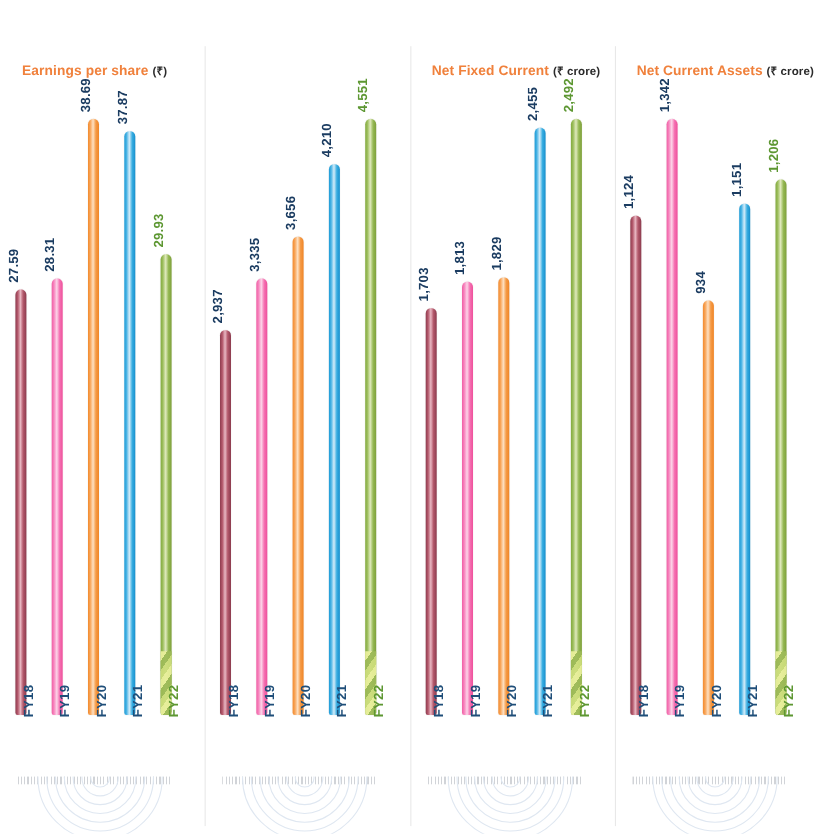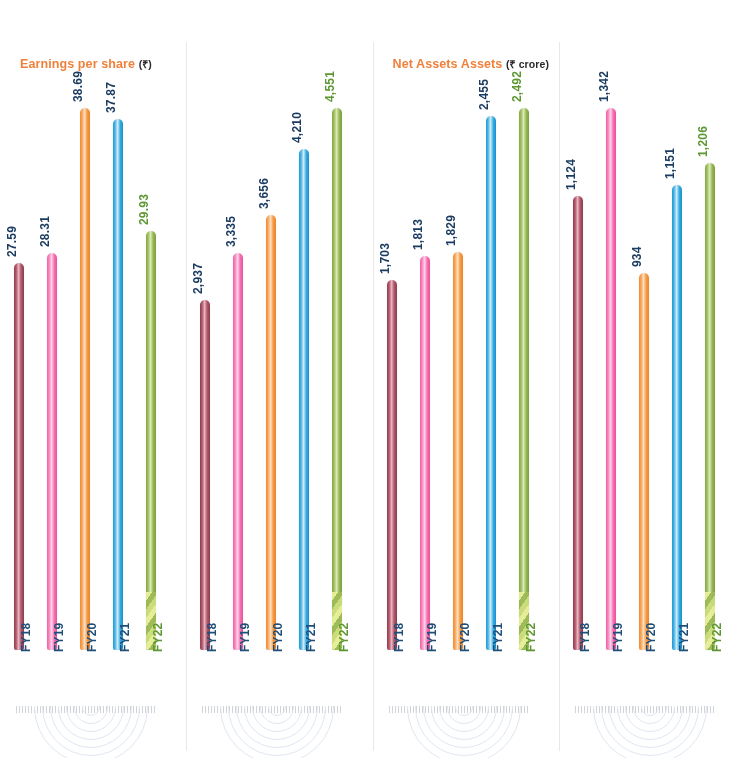--- a/index.html
+++ b/index.html
@@ -302,21 +302,21 @@
         <i style="width: 32px; height: 32px; margin-top: -16px;"></i>
         <i style="width: 48px; height: 48px; margin-top: -24px;"></i>
         <i style="width: 64px; height: 64px; margin-top: -32px;"></i>
         <i style="width: 80px; height: 80px; margin-top: -40px;"></i>
         <i style="width: 96px; height: 96px; margin-top: -48px;"></i>
         <i style="width: 112px; height: 112px; margin-top: -56px;"></i>
       </div>
     </div>
     <div class="panel">
       <div class="divider"></div>
-      <div class="panel-title"><span>Net Assets Assets</span> <span class="unit">(₹ crore)</span></div>
+      <div class="panel-title"><span>Net Fixed Current</span> <span class="unit">(₹ crore)</span></div>
       <div class="plot">
         <div class="bars">
           <div class="bar-slot">
             <div class="bar c-maroon" style="height: 370px;">
               <div class="value-wrap">
                 <span>1,703</span>
               </div>
             </div>
           </div>
           <div class="bar-slot">
@@ -373,20 +373,21 @@
         <i style="width: 32px; height: 32px; margin-top: -16px;"></i>
         <i style="width: 48px; height: 48px; margin-top: -24px;"></i>
         <i style="width: 64px; height: 64px; margin-top: -32px;"></i>
         <i style="width: 80px; height: 80px; margin-top: -40px;"></i>
         <i style="width: 96px; height: 96px; margin-top: -48px;"></i>
         <i style="width: 112px; height: 112px; margin-top: -56px;"></i>
       </div>
     </div>
     <div class="panel">
       <div class="divider"></div>
+      <div class="panel-title"><span>Net Current Assets</span> <span class="unit">(₹ crore)</span></div>
       <div class="plot">
         <div class="bars">
           <div class="bar-slot">
             <div class="bar c-maroon" style="height: 454px;">
               <div class="value-wrap">
                 <span>1,124</span>
               </div>
             </div>
           </div>
           <div class="bar-slot">

